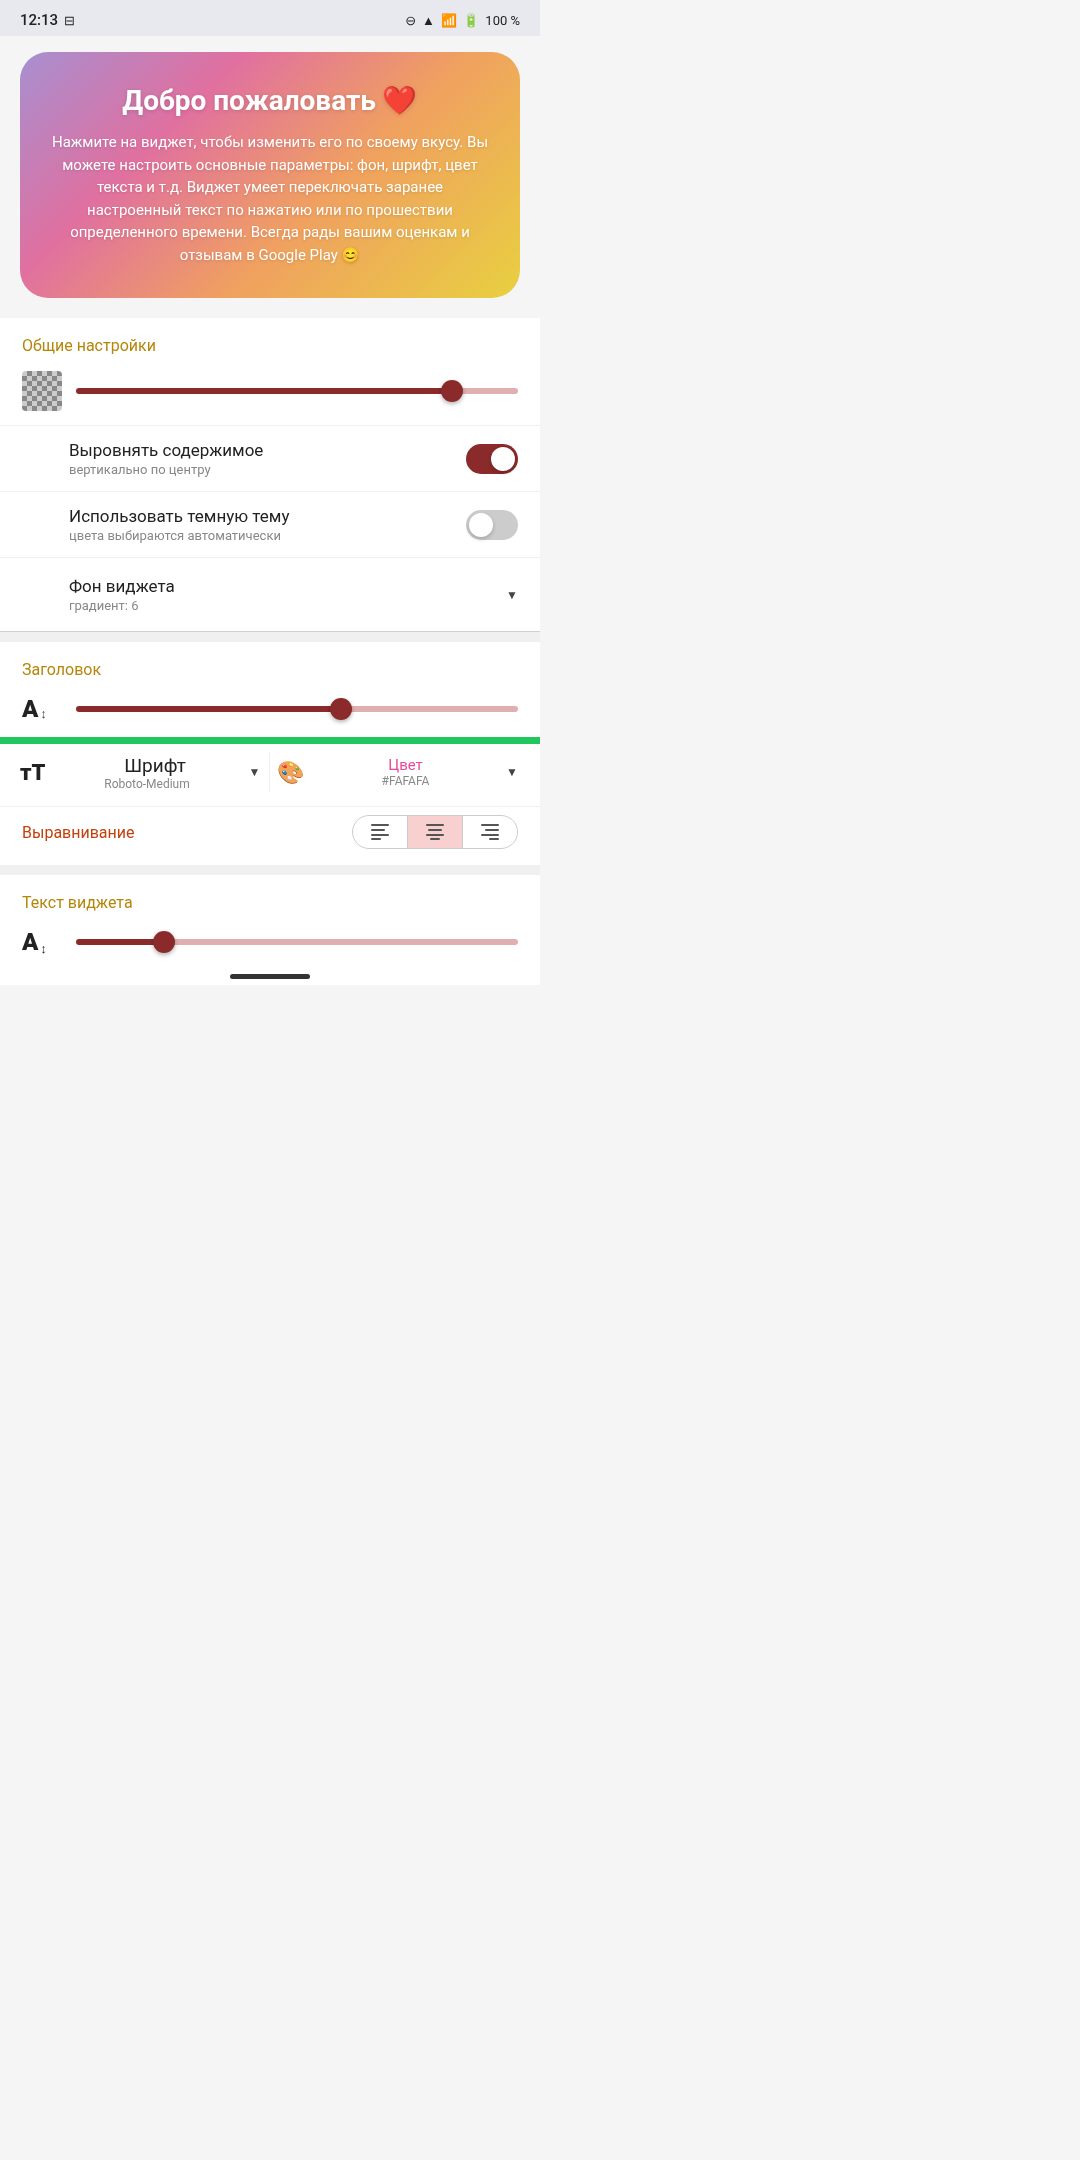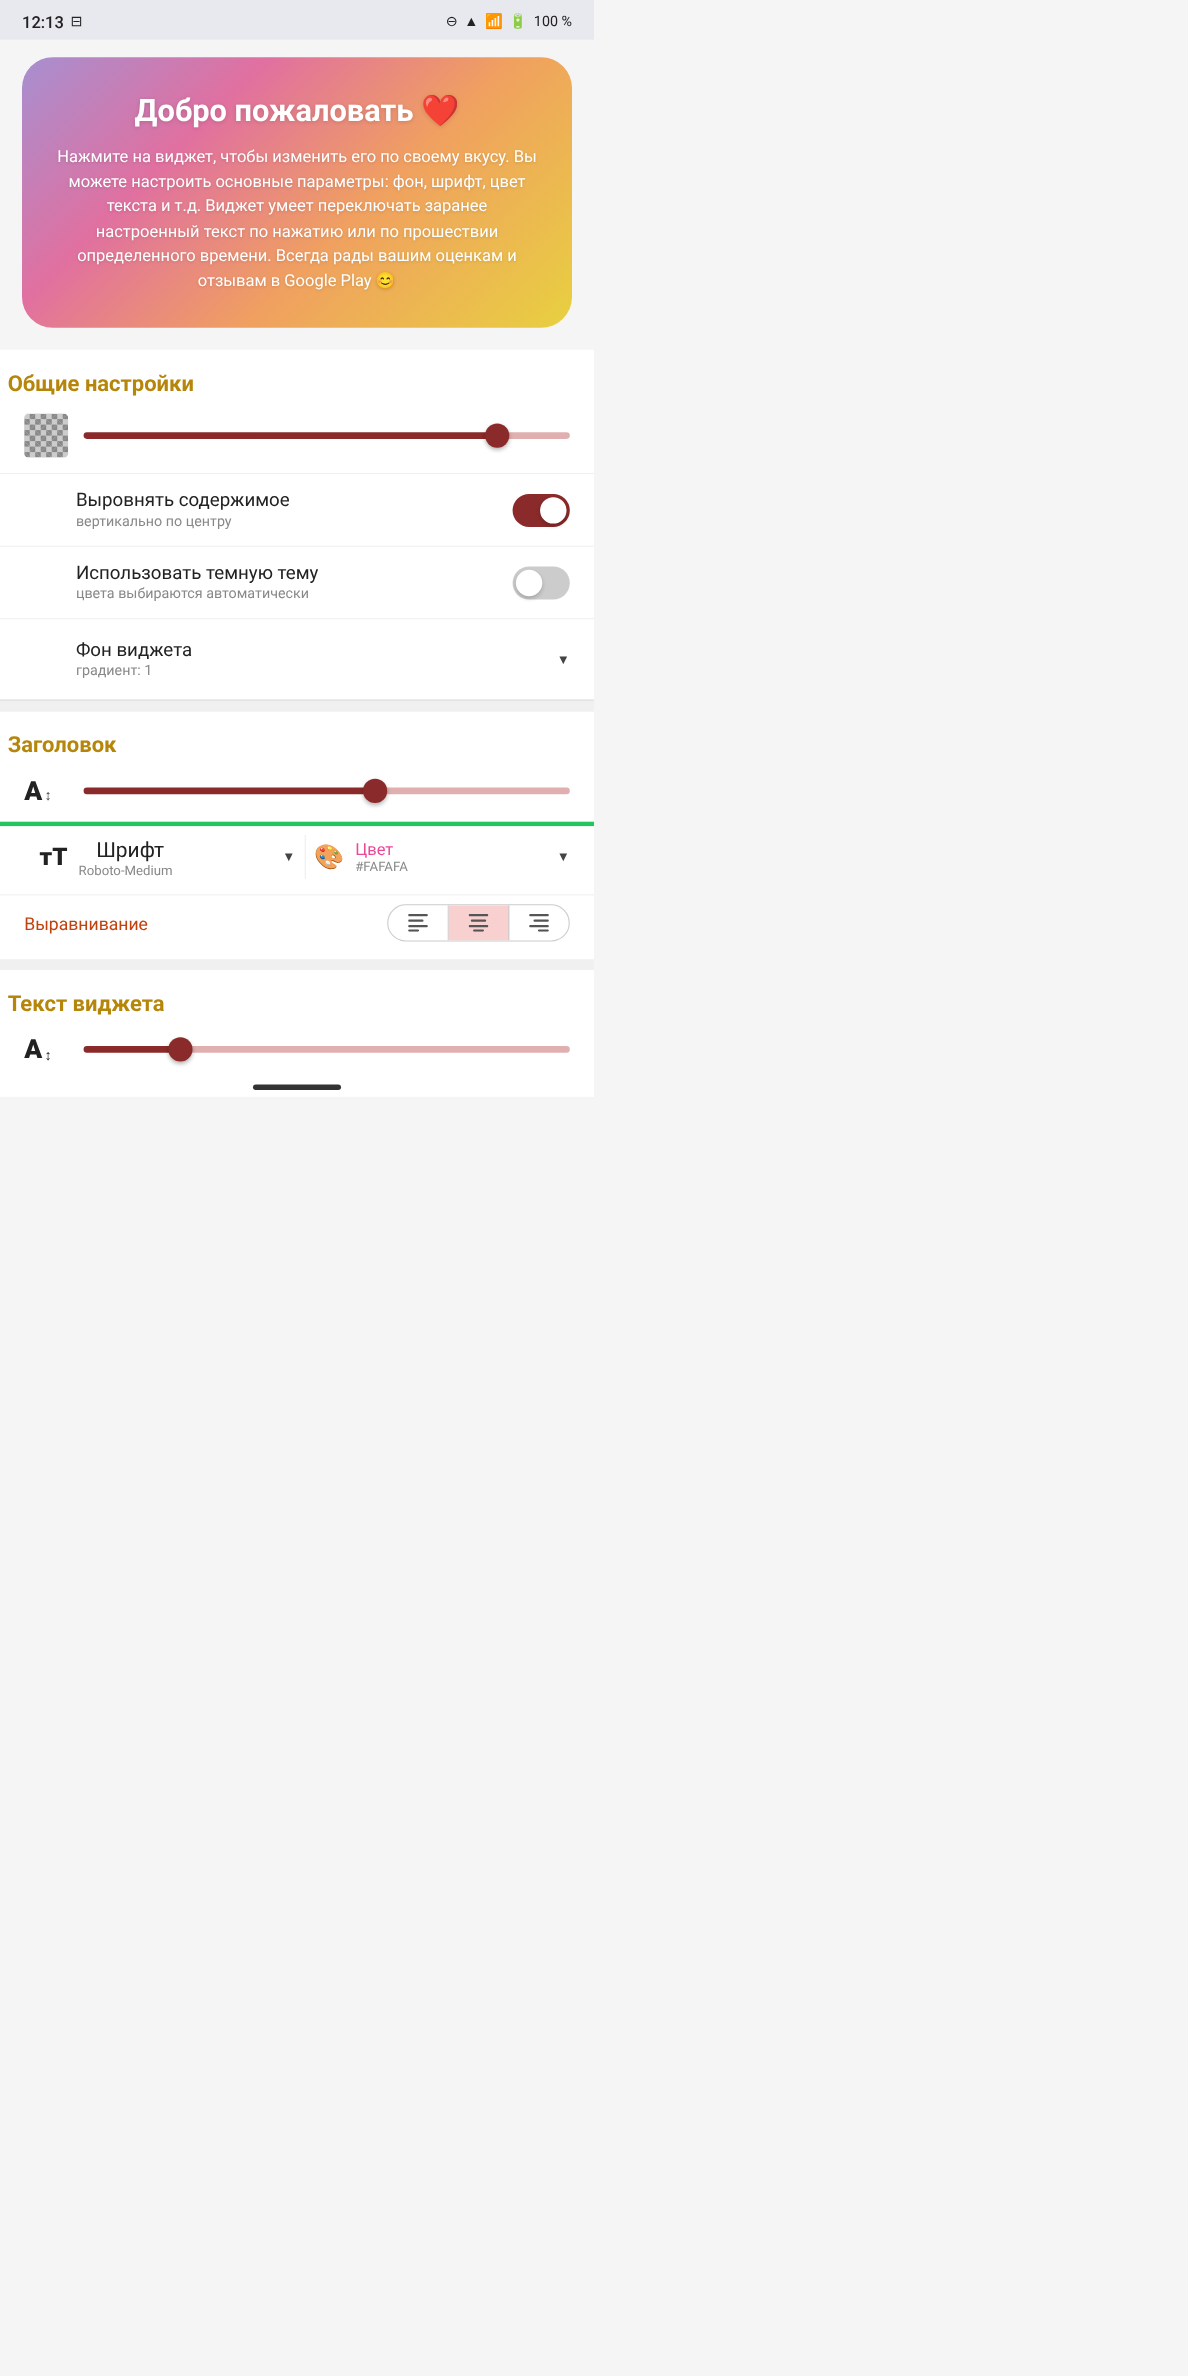--- a/index.html
+++ b/index.html
@@ -67,23 +67,23 @@
     }
 
     
     .content {
       background: #fff;
       margin-top: 20px;
     }
 
     
     .section-header {
-      padding: 18px 22px 6px 7px;
-      font-size: 20px;
-      font-weight: 700;
+      padding: 18px 22px 6px 22px;
+      font-size: 16px;
+      font-weight: 400;
       color: #b5860a;
     }
 
     
     .slider-row {
       display: flex;
       align-items: center;
       padding: 10px 22px 14px 22px;
       gap: 14px;
     }
@@ -237,23 +237,24 @@
     .font-size-icon .arrow-updown {
       font-size: 13px;
       color: #444;
       margin-bottom: 2px;
     }
 
     
     .font-color-row {
       display: flex;
       align-items: center;
-      padding: 8px 22px 14px 36px;
+      padding: 8px 22px 14px 20px;
       gap: 0;
-      border-top: 4px solid #22c55e;
+      border-top: 7px solid #22c55e;
+      text-align: center;
     }
 
     .font-section {
       display: flex;
       align-items: center;
       flex: 1;
       gap: 10px;
     }
 
     .tt-icon {
@@ -444,21 +445,21 @@
       <div class="setting-subtitle">цвета выбираются автоматически</div>
     </div>
     <div class="toggle off">
       <div class="toggle-knob"></div>
     </div>
   </div>
 
   <div class="dropdown-row">
     <div class="setting-labels">
       <div class="setting-title">Фон виджета</div>
-      <div class="setting-subtitle">градиент: 1</div>
+      <div class="setting-subtitle">градиент: 6</div>
     </div>
     <span class="dropdown-arrow">▼</span>
   </div>
 
   <div class="section-divider"></div>
 
   <div class="section-header">Заголовок</div>
 
   <div class="font-slider-row">
     <div class="font-size-icon">

